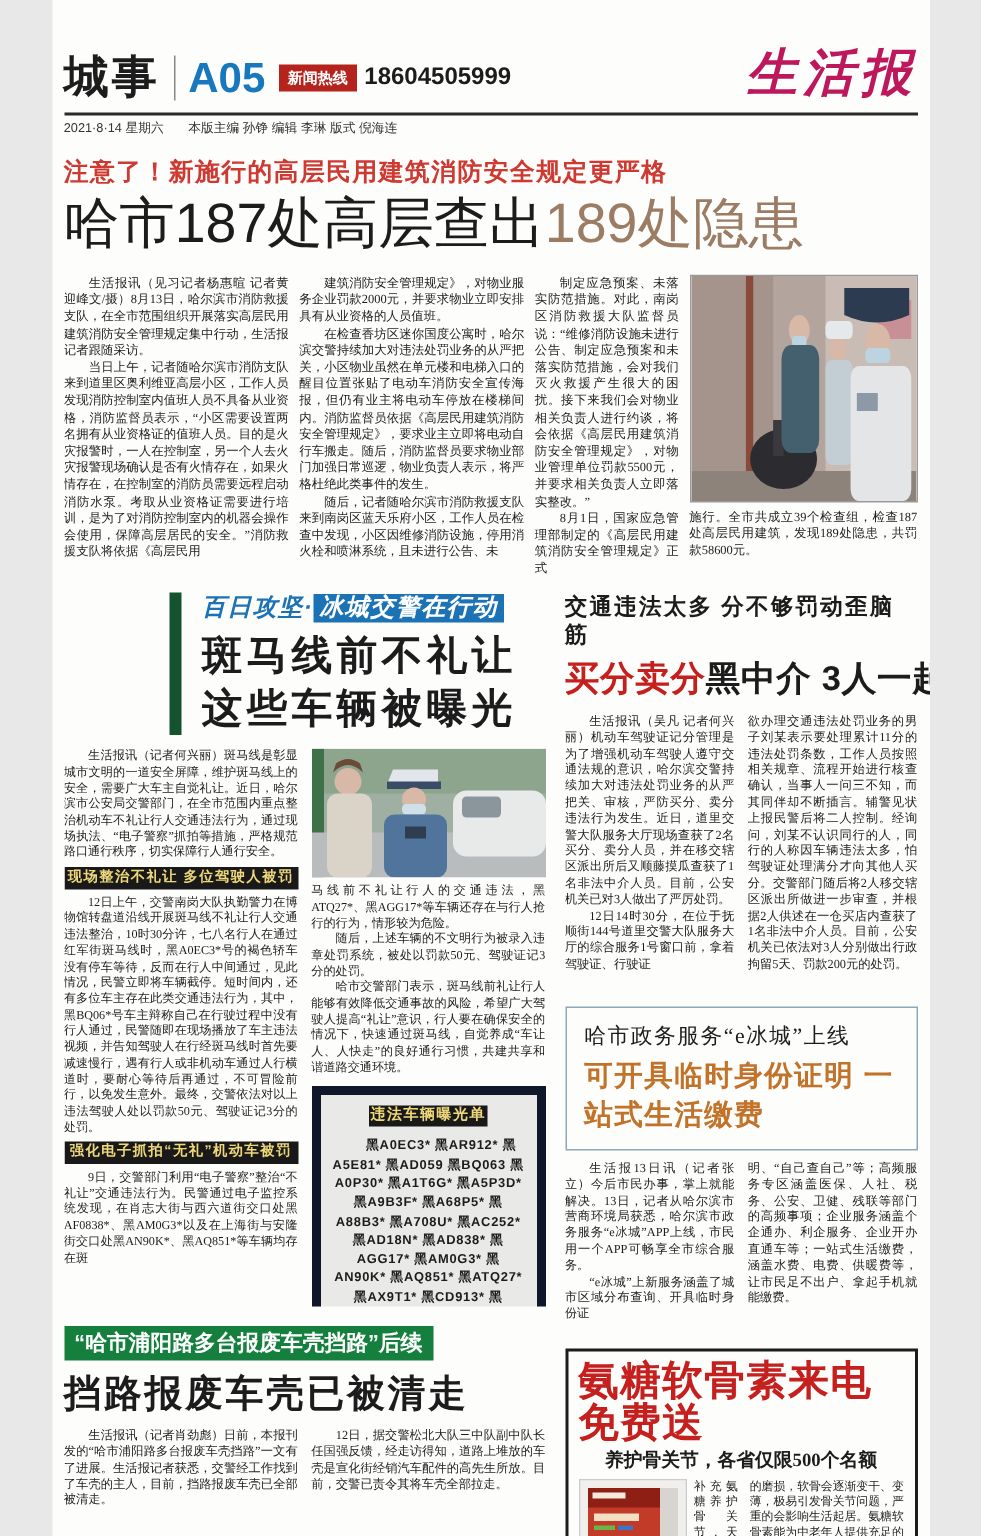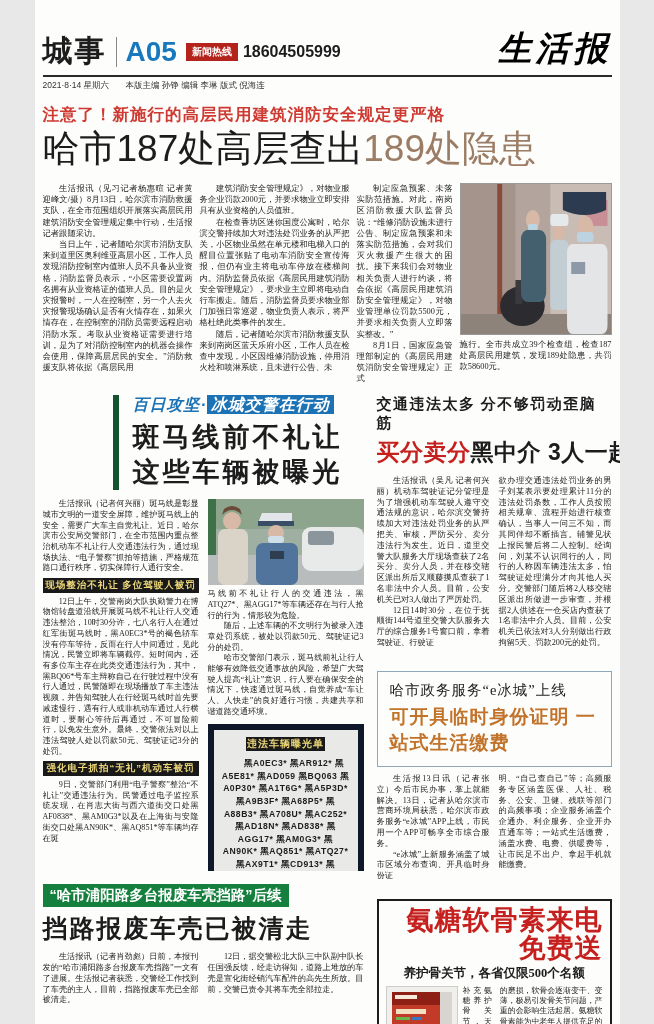--- a/index.html
+++ b/index.html
@@ -8,21 +8,21 @@
         font-family:"Liberation Serif",serif;color:#1c1c1c;}
   
   .mast-row{display:flex;justify-content:space-between;align-items:flex-end;}
   .mast-left{display:flex;align-items:center;}
   .sec-title{font-size:30px;font-weight:900;letter-spacing:2px;}
   .mast-vbar{width:1px;height:30px;background:#888;margin:0 9px;}
   .page-no{color:#1878bd;font-size:28px;font-weight:900;font-family:"Liberation Sans",sans-serif;}
   .hotline-badge{background:#b5241c;color:#fff;font-size:10px;font-weight:700;
                  padding:2px 6px;margin-left:9px;font-family:"Liberation Sans",sans-serif;}
   .hotline-num{font-weight:700;font-size:16px;margin-left:5px;font-family:"Liberation Sans",sans-serif;}
-  .brand{color:#000000;font-size:34px;font-weight:900;font-style:italic;letter-spacing:4px;margin-left:37px;}
+  .brand{color:#be185d;font-size:34px;font-weight:900;font-style:italic;letter-spacing:4px;margin-left:37px;}
   .mast-rule{border-bottom:2px solid #2a2a2a;margin-top:3px;}
   .mast-meta{font-size:8.5px;color:#333;padding:3px 0 0;font-family:"Liberation Sans",sans-serif;}
   .mast-meta span{margin-right:14px;}
   
   .kicker{color:#ce3a31;font-size:16.5px;font-weight:700;letter-spacing:1px;margin:12px 0 3px;}
   .headline{font-family:"Liberation Sans",sans-serif;font-size:37px;font-weight:400;
             line-height:1.08;margin:0 0 14px;white-space:nowrap;letter-spacing:0;}
   .hl-brown{color:#9b7c64;}
   .story-cols{display:flex;gap:7px;height:200px;overflow:hidden;}
   .tcol{font-size:8.3px;line-height:11.2px;text-align:justify;}
@@ -31,21 +31,21 @@
   .w96{width:96px;flex:none;}
   .photo-col{flex:1;min-width:0;}
   .photo-fire{height:150px;border:1px solid #9a9a9a;overflow:hidden;}
   .photo-fire svg,.photo-traffic svg,.ad-prod svg{display:block;width:100%;height:100%;}
   .caption{font-size:8.3px;line-height:11.2px;text-align:justify;margin-top:4px;}
   
   .lower{display:flex;gap:12px;margin-top:12px;}
   .lcol{width:322px;flex:none;}
   .rcol{flex:1;min-width:0;}
   
-  .tr-head{margin-left:70px;border-left:6px solid #14532d;padding-left:14px;margin-bottom:9px;}
+  .tr-head{margin-left:70px;border-left:8px solid #14532d;padding-left:14px;margin-bottom:9px;}
   .eyebrow{font-size:16px;font-weight:900;margin-bottom:4px;font-family:"Liberation Sans",sans-serif;}
   .eyebrow-it{color:#1b72b4;font-style:italic;letter-spacing:1px;}
   .eyebrow-badge{background:#1b72b4;color:#fff;padding:1px 4px;font-style:italic;letter-spacing:1px;}
   .tr-headline{font-size:27px;font-weight:900;letter-spacing:3px;line-height:1.3;}
   .tr-cols{display:flex;gap:9px;height:372px;overflow:hidden;}
   .tr-col{width:156px;flex:none;font-size:8.1px;line-height:10.7px;text-align:justify;}
   .tr-col p{margin:0;text-indent:2em;}
   .tr-col p.noindent{text-indent:0;}
   .subhead-strip{background:#191919;color:#eed879;font-size:9.5px;font-weight:700;text-align:center;
                  padding:2px 0;margin:4px 0;letter-spacing:1px;font-family:"Liberation Sans",sans-serif;}
@@ -77,21 +77,21 @@
   .ebox{border:1px solid #8fa8b8;padding:9px 12px 10px;margin:9px 0 7px;}
   .ebox-l1{font-size:14.5px;letter-spacing:1px;margin-bottom:4px;}
   .ebox-l2{font-size:19px;font-weight:900;color:#c2732a;letter-spacing:1px;
            font-family:"Liberation Sans",sans-serif;}
   .e-cols{display:flex;gap:9px;height:118px;overflow:hidden;}
   .e-col{flex:1;min-width:0;font-size:8.2px;line-height:10.8px;text-align:justify;}
   .e-col p{margin:0;text-indent:2em;}
   .e-col p.noindent{text-indent:0;}
   
   .ad{border:2px solid #1c1c1c;margin-top:7px;padding:5px 7px 3px;}
-  .ad-title{color:#c5201d;font-size:27px;font-weight:900;text-align:right;letter-spacing:1px;
+  .ad-title{color:#c5201d;font-size:27px;font-weight:900;text-align:left;letter-spacing:1px;
             line-height:1.05;font-family:"Liberation Sans",sans-serif;margin:0;}
   .ad-sub{font-size:12.5px;font-weight:900;text-align:center;margin:2px 0 4px;}
   .ad-cols{display:flex;gap:8px;}
   .ad-left{width:49%;flex:none;}
   .ad-right{flex:1;min-width:0;}
   .ad-prod-row{display:flex;gap:5px;}
   .ad-prod{width:70px;height:86px;flex:none;border:1px solid #ccc;}
   .ad-intro{font-size:7.9px;line-height:10.4px;text-align:justify;margin:0;flex:1;}
   .ad-p{font-size:7.9px;line-height:10.4px;text-align:justify;text-indent:2em;margin:0;}
   .ad-p.noindent{text-indent:0;}

